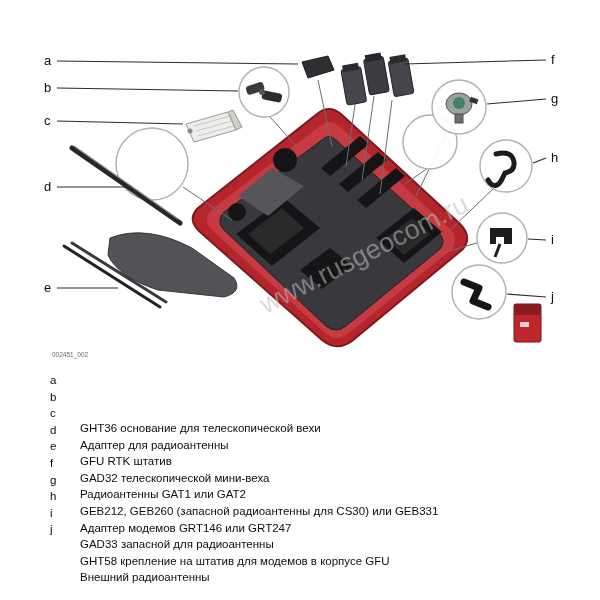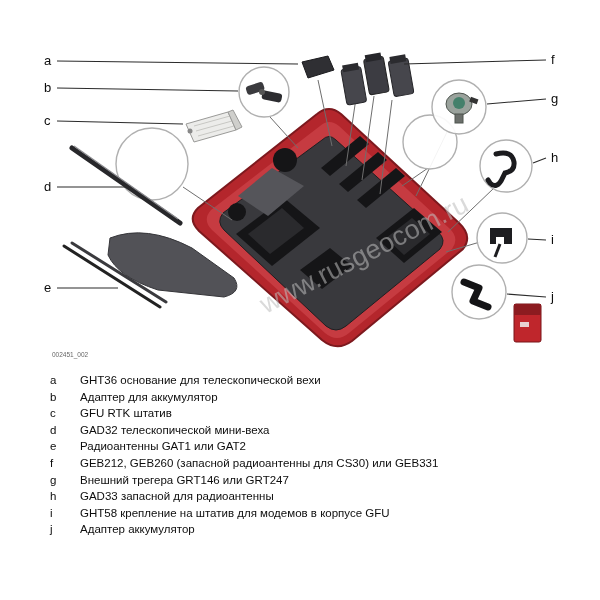--- a/index.html
+++ b/index.html
@@ -3,21 +3,21 @@
 <meta charset="utf-8">
 <style>
   html,body{margin:0;padding:0;background:#ffffff;}
   .page{position:relative;width:600px;height:600px;background:#ffffff;overflow:hidden;
         font-family:"Liberation Sans",sans-serif;color:#111;}
   .diagram{position:absolute;top:0;left:0;}
   .legend{position:absolute;top:372px;left:50px;width:530px;}
   .legend-row{display:flex;align-items:flex-start;height:16.6px;line-height:16.6px;
               font-size:11.5px;color:#0d0d0d;}
   .legend-letter{width:30px;flex:0 0 30px;}
-  .legend-text{flex:1;white-space:nowrap;}
+  .legend-text{flex:1;white-space:nowrap;margin-top:48px;}
   svg text{font-family:"Liberation Sans",sans-serif;}
   .callout-letter{font-size:13px;fill:#0d0d0d;}
   .leader{stroke:#2b2b2b;stroke-width:1.1;fill:none;}
   .thin{stroke:#6e6e6e;stroke-width:1;fill:none;}
   .callout-circle{fill:#ffffff;fill-opacity:.92;stroke:#b0b0b0;stroke-width:1.4;}
 </style>
 </head>
 <body>
 
 <div class="page">
@@ -155,48 +155,48 @@
     <text x="52" y="357" font-size="6.5" fill="#666">002451_002</text>
   </svg>
 
   <div class="legend">
     <div class="legend-row">
       <span class="legend-letter">a</span>
       <span class="legend-text">GHT36 основание для телескопической вехи</span>
     </div>
     <div class="legend-row">
       <span class="legend-letter">b</span>
-      <span class="legend-text">Адаптер для аккумулятор</span>
+      <span class="legend-text">Адаптер для радиоантенны</span>
     </div>
     <div class="legend-row">
       <span class="legend-letter">c</span>
       <span class="legend-text">GFU RTK штатив</span>
     </div>
     <div class="legend-row">
       <span class="legend-letter">d</span>
       <span class="legend-text">GAD32 телескопической мини-веха</span>
     </div>
     <div class="legend-row">
       <span class="legend-letter">e</span>
       <span class="legend-text">Радиоантенны GAT1 или GAT2</span>
     </div>
     <div class="legend-row">
       <span class="legend-letter">f</span>
       <span class="legend-text">GEB212, GEB260 (запасной радиоантенны для CS30) или GEB331</span>
     </div>
     <div class="legend-row">
       <span class="legend-letter">g</span>
-      <span class="legend-text">Внешний трегера GRT146 или GRT247</span>
+      <span class="legend-text">Адаптер модемов GRT146 или GRT247</span>
     </div>
     <div class="legend-row">
       <span class="legend-letter">h</span>
       <span class="legend-text">GAD33 запасной для радиоантенны</span>
     </div>
     <div class="legend-row">
       <span class="legend-letter">i</span>
       <span class="legend-text">GHT58 крепление на штатив для модемов в корпусе GFU</span>
     </div>
     <div class="legend-row">
       <span class="legend-letter">j</span>
-      <span class="legend-text">Адаптер аккумулятор</span>
+      <span class="legend-text">Внешний радиоантенны</span>
     </div>
   </div>
 </div>
 
 </body></html>

